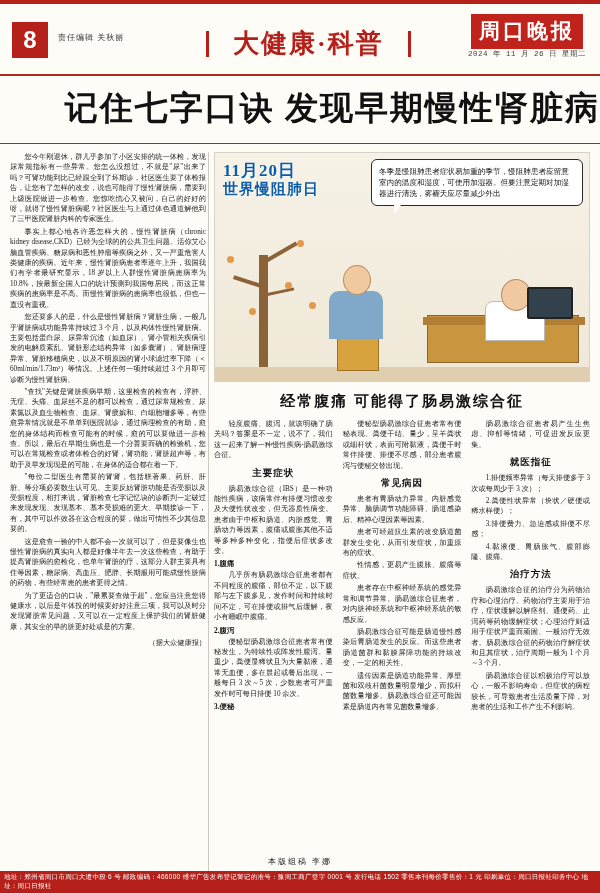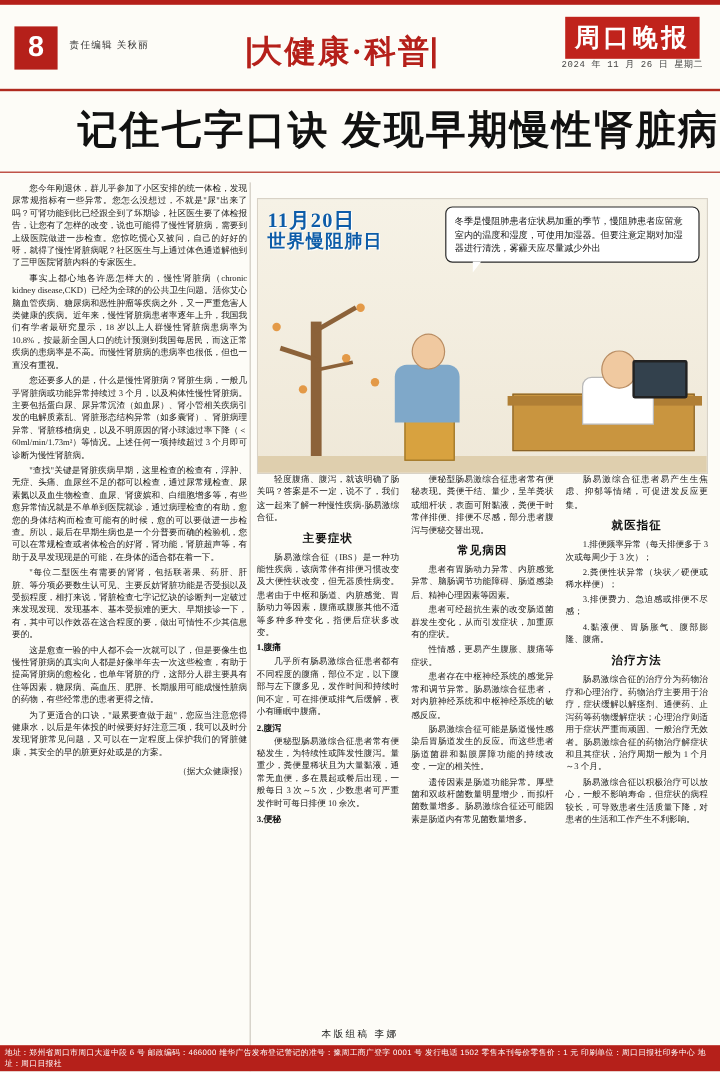--- a/index.html
+++ b/index.html
@@ -48,21 +48,21 @@
     color: #333;
     letter-spacing: 1px;
     font-family: "Liberation Sans", sans-serif;
   }
   .section-title-wrap {
     position: absolute;
     left: 206px;
     top: 22px;
     display: flex;
     align-items: center;
-    gap: 0;
+    gap: 24px;
   }
   .section-bar {
     width: 3px;
     height: 26px;
     background: #b5201a;
   }
   .section-title {
     font-size: 26px;
     font-weight: bold;
     color: #b5201a;
@@ -117,21 +117,21 @@
     position: absolute;
     left: 10px;
     top: 8px;
     width: 196px;
     height: 742px;
     overflow: hidden;
   }
   .col-right {
     position: absolute;
     left: 214px;
-    top: 21px;
+    top: 8px;
     width: 376px;
     height: 572px;
     overflow: hidden;
   }
   .vline {
     position: absolute;
     left: 208px;
     top: 8px;
     width: 1px;
     height: 742px;
@@ -449,20 +449,21 @@
         <div class="patient-body"></div>
         <div class="patient-head"></div>
         <div class="desk"></div>
         <div class="desk-top"></div>
         <div class="doctor-body"></div>
         <div class="doctor-head"></div>
         <div class="monitor"></div>
       </div>
 
 
+      <div class="sub-headline">经常腹痛  可能得了肠易激综合征</div>
 
       <div class="two-col">
         <p class="body">轻度腹痛、腹泻，就该明确了肠关吗？答案是不一定，说不了，我们这一起来了解一种慢性疾病-肠易激综合征。</p>
 
         <div class="sec-h">主要症状</div>
         <p class="body">肠易激综合征（IBS）是一种功能性疾病，该病常伴有排便习惯改变及大便性状改变，但无器质性病变。患者由于中枢和肠道、内脏感觉、胃肠动力等因素，腹痛或腹胀其他不适等多种多种变化，指便后症状多改变。</p>
         <div class="sub-h">1.腹痛</div>
         <p class="body">几乎所有肠易激综合征患者都有不同程度的腹痛，部位不定，以下腹部与左下腹多见，发作时间和持续时间不定，可在排便或排气后缓解，夜小有睡眠中腹痛。</p>
         <div class="sub-h">2.腹泻</div>
         <p class="body">便秘型肠易激综合征患者常有便秘发生，为特续性或阵发性腹泻。量重少，粪便显稀状且为大量黏液，通常无血便，多在晨起或餐后出现，一般每日 3 次～5 次，少数患者可严重发作时可每日排便 10 余次。</p>

